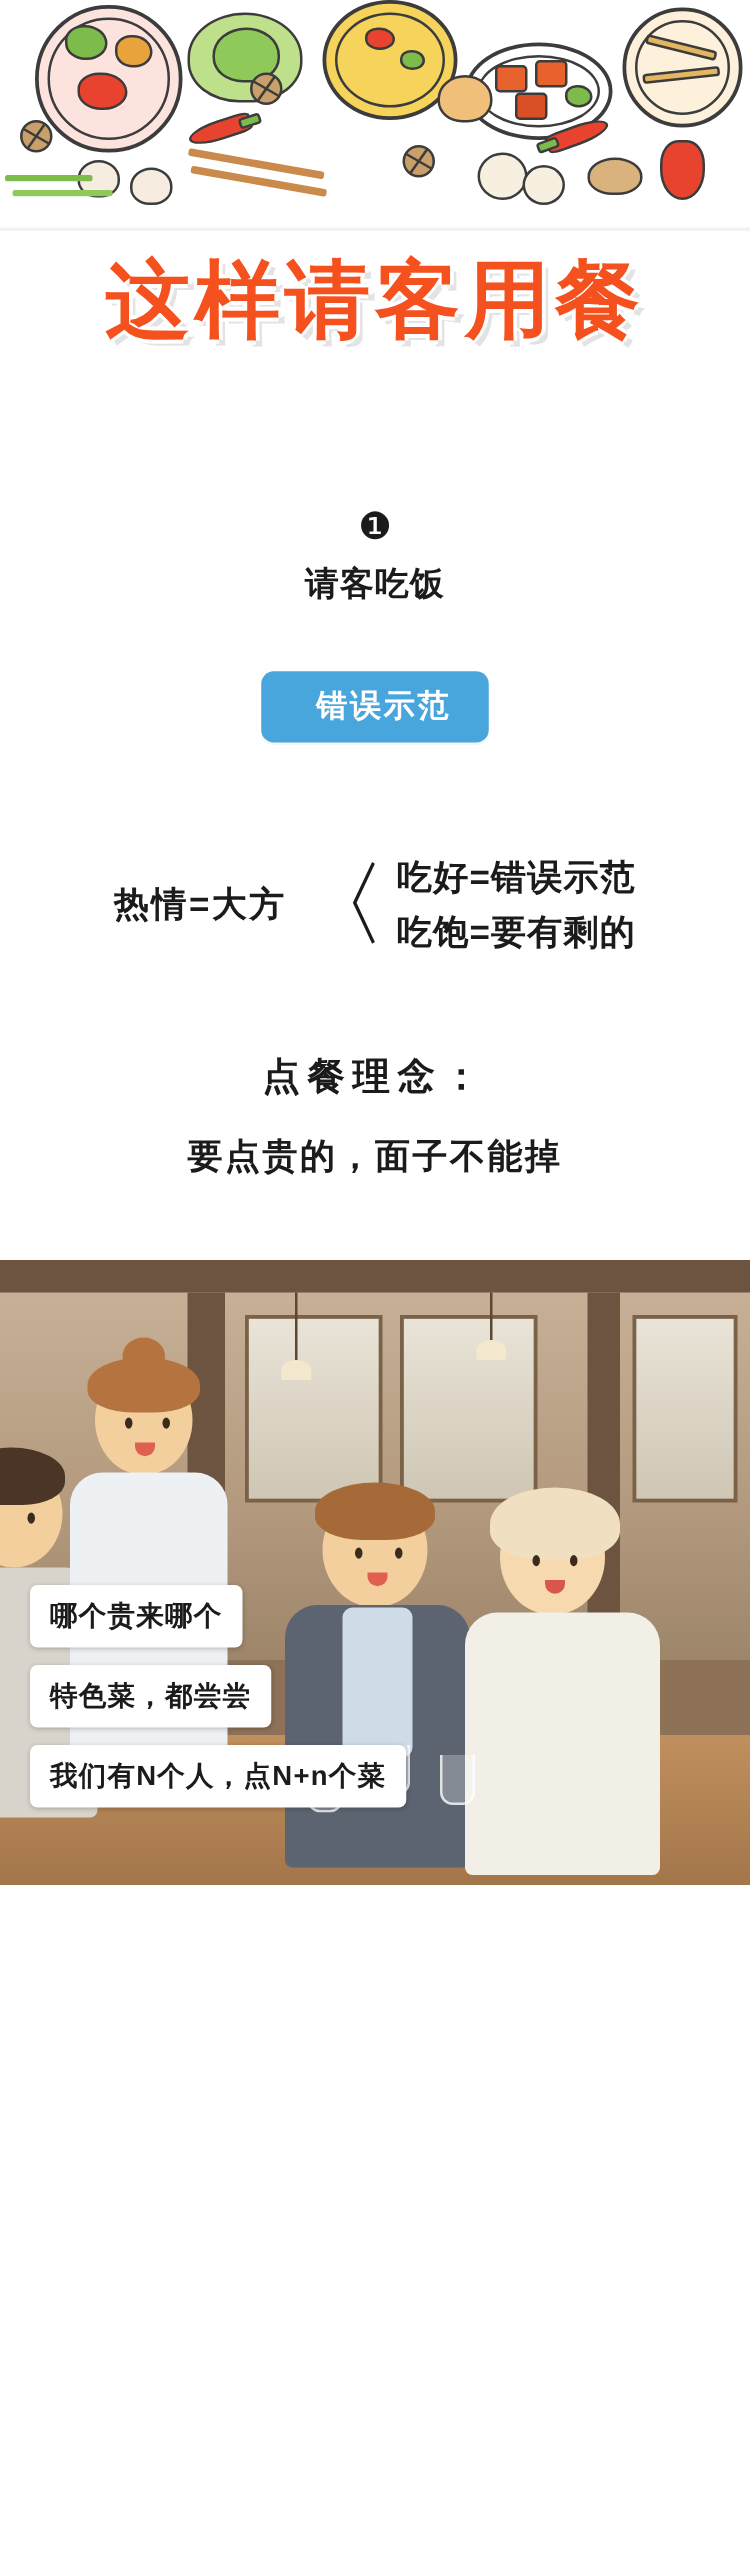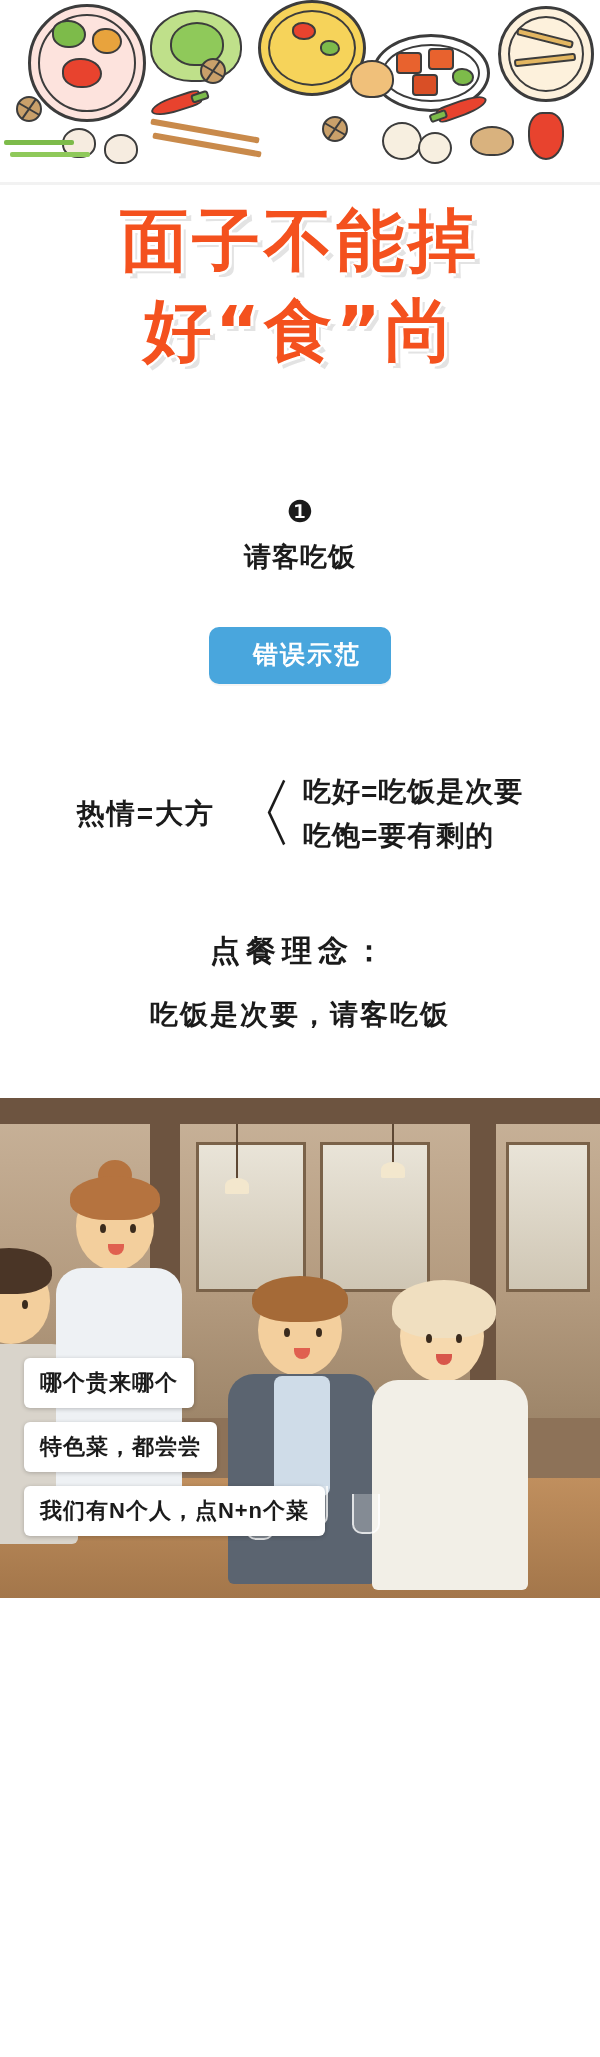--- a/index.html
+++ b/index.html
@@ -368,45 +368,44 @@
     <div class="noodle-line" style="left:4px; top:140px; width:70px; background:#7dbb4a; height:5px;"></div>
     <div class="noodle-line" style="left:10px; top:152px; width:80px; background:#8fc95a; height:5px;"></div>
     <div class="noodle-line" style="left:150px; top:128px; width:110px; transform:rotate(10deg); background:#c98a4b; height:6px;"></div>
     <div class="noodle-line" style="left:152px; top:142px; width:110px; transform:rotate(10deg); background:#c98a4b; height:6px;"></div>
     <div class="veg" style="left:470px; top:126px; width:44px; height:30px; background:#d9b27e;"></div>
     <div class="veg" style="left:528px; top:112px; width:36px; height:48px; background:#e8432e; border-radius:40% 40% 50% 50%;"></div>
     <div class="band-divider"></div>
   </div>
 
   <div class="title-wrap">
-    <div class="title-1">面子不能掉</div>
-    <div class="title-2">好“食”尚</div>
+    <div class="title-1">这样请客用餐</div>
   </div>
 
   <div class="section-num">❶</div>
   <div class="section-title">请客吃饭</div>
 
   <div class="badge-row">
     <div class="badge">错误示范</div>
   </div>
 
   <div class="formula-block">
     <div class="formula-row">
       <div class="formula-left">热情=大方</div>
       <div class="brace">〈</div>
       <div class="formula-right">
-        <div>吃好=吃饭是次要</div>
+        <div>吃好=错误示范</div>
         <div>吃饱=要有剩的</div>
       </div>
     </div>
   </div>
 
   <div class="idea-block">
     <div class="idea-head">点餐理念：</div>
-    <div class="idea-text">吃饭是次要，请客吃饭</div>
+    <div class="idea-text">要点贵的，面子不能掉</div>
   </div>
 
   <div class="photo">
     <div class="ph-wall"></div>
     <div class="ph-beam" style="left:0; top:0; width:600px; height:26px;"></div>
     <div class="ph-beam" style="left:150px; top:26px; width:30px; height:300px;"></div>
     <div class="ph-beam" style="left:470px; top:26px; width:26px; height:300px;"></div>
     <div class="ph-window" style="left:196px; top:44px; width:110px; height:150px;"></div>
     <div class="ph-window" style="left:320px; top:44px; width:110px; height:150px;"></div>
     <div class="ph-window" style="left:506px; top:44px; width:84px; height:150px;"></div>

